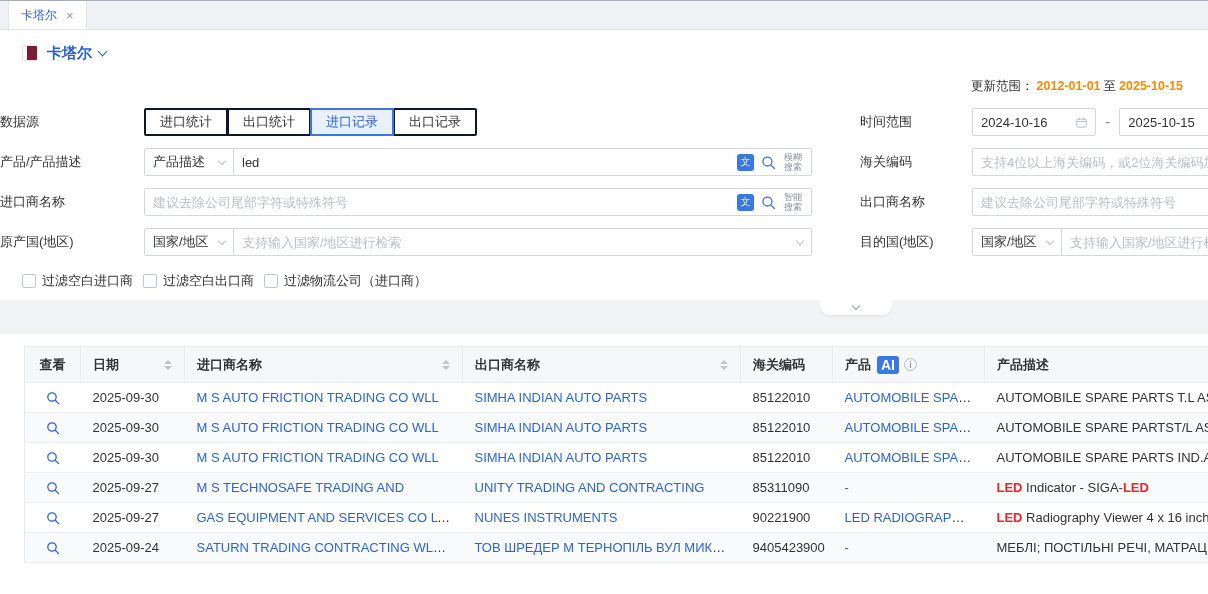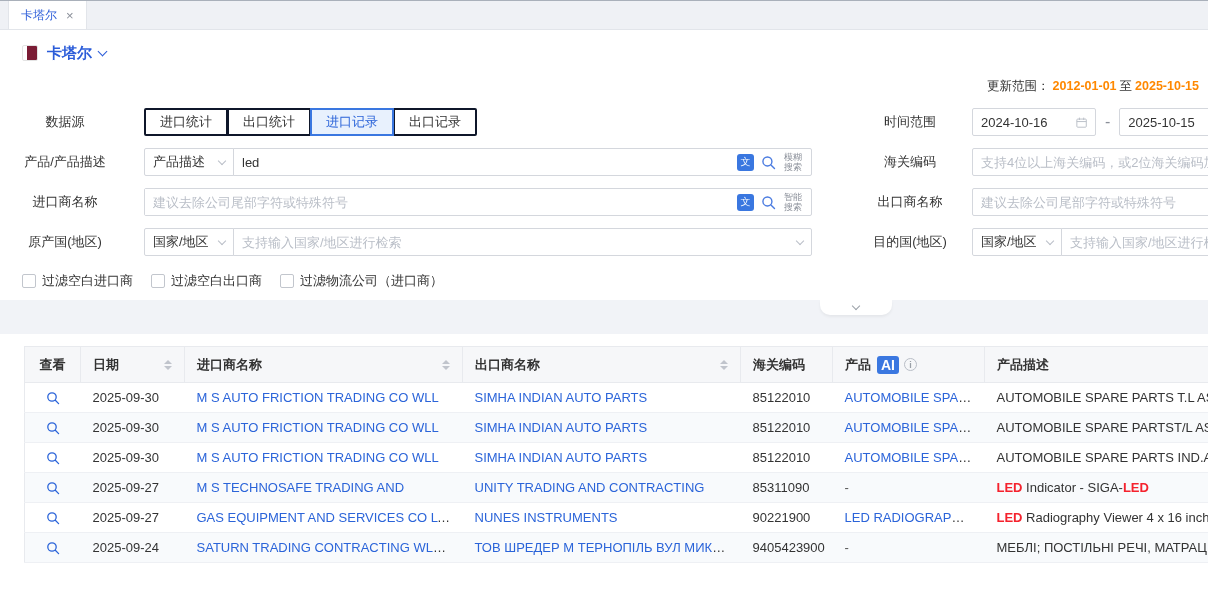--- a/index.html
+++ b/index.html
@@ -13,26 +13,26 @@
 
   
   .page-header { height: 46px; display: flex; align-items: center; padding: 0 22px; background: #fff; }
   .flag { width: 16px; height: 16px; border-radius: 2px; border: 1px solid #e3e3e3; background: linear-gradient(90deg, #fff 0 4px, #7b1c35 4px); display: inline-block; }
   .page-title { color: #2b5cd9; font-weight: 700; font-size: 15px; margin: 0 7px 0 9px; }
   .chev { display: inline-block; width: 7px; height: 7px; border-right: 1.6px solid currentColor; border-bottom: 1.6px solid currentColor; transform: rotate(45deg); }
   .chev-blue { color: #2b5cd9; margin-top: -4px; }
 
   
   .filter-panel { background: #fff; padding-bottom: 10px; }
-  .update-range { text-align: right; padding-right: 6px; font-size: 12.5px; color: #333; height: 20px; line-height: 20px; }
+  .update-range { text-align: right; padding-right: 22px; font-size: 12.5px; color: #333; height: 20px; line-height: 20px; }
   .orange { color: #ff8800; font-weight: 700; margin: 0 3px; }
 
   .form-row { display: flex; align-items: center; margin-top: 12px; }
   .form-left { display: flex; align-items: center; width: 860px; flex: none; }
-  .form-label { width: 144px; padding-right: 14px; text-align: center; font-size: 13px; color: #333; flex: none; white-space: nowrap; }
+  .form-label { width: 144px; padding-right: 14px; text-align: left; font-size: 13px; color: #333; flex: none; white-space: nowrap; }
   .field-area { width: 668px; display: flex; align-items: center; flex: none; }
   .form-right { display: flex; align-items: center; flex: none; }
   .form-right .form-label { width: 112px; padding-right: 12px; }
 
   .seg-btn { height: 28px; padding: 0 14px; font-size: 13px; background: #fff; border: 2px solid #0f172a; color: #333; margin-left: -1px; cursor: pointer; font-family: inherit; }
   .seg-btn:first-child { border-radius: 2px 0 0 2px; margin-left: 0; }
   .seg-btn:last-child { border-radius: 0 2px 2px 0; }
   .seg-btn.active { background: #e8f1fd; border-color: #3a77e0; color: #2b64d9; position: relative; z-index: 1; }
 
   .ipt { height: 28px; border: 1px solid #d4d7dd; border-radius: 2px; font-size: 13px; padding: 0 8px; color: #333; background: #fff; outline: none; font-family: inherit; }
@@ -45,21 +45,21 @@
   .input-wrap.rounded { border-radius: 2px; margin-left: 0; }
   .input-wrap input { border: none; flex: 1; height: 26px; font-size: 13px; padding: 0 8px; outline: none; min-width: 0; color: #333; font-family: inherit; }
   .icon-row { display: flex; align-items: center; gap: 7px; flex: none; }
   .translate-icon { width: 17px; height: 17px; border-radius: 3px; background: #3a77e0; color: #fff; font-size: 10px; display: flex; align-items: center; justify-content: center; cursor: pointer; }
   .stack-label { font-size: 9px; line-height: 1.15; color: #8a8f99; width: 20px; text-align: center; word-break: break-all; }
 
   .date-input { width: 124px; height: 28px; border: 1px solid #d4d7dd; border-radius: 2px; display: flex; align-items: center; padding: 0 8px; gap: 4px; background: #fff; flex: none; }
   .date-input input { border: none; width: 100%; font-size: 13px; outline: none; color: #333; font-family: inherit; min-width: 0; }
   .date-sep { margin: 0 9px; color: #8a8f99; }
 
-  .checkbox-row { display: flex; align-items: center; gap: 18px; padding-left: 22px; margin-top: 16px; }
+  .checkbox-row { display: flex; align-items: center; gap: 10px; padding-left: 22px; margin-top: 16px; }
   .checkbox-item { display: flex; align-items: center; gap: 6px; font-size: 13px; color: #333; cursor: pointer; }
   .cb { width: 14px; height: 14px; border: 1px solid #c2c6cd; border-radius: 2px; background: #fff; flex: none; }
 
   .collapse-band { height: 34px; background: #f1f3f7; position: relative; }
   .collapse-tab { position: absolute; left: 820px; top: 0; width: 72px; height: 15px; background: #fff; border-radius: 0 0 10px 10px; display: flex; align-items: center; justify-content: center; box-shadow: 0 2px 3px rgba(0,0,0,0.05); cursor: pointer; }
   .collapse-tab .chev { color: #9aa0a8; width: 6px; height: 6px; border-width: 1.3px; margin-top: -4px; }
 
   
   .results-panel { background: #fff; padding: 12px 0 0 24px; }
   .summary { font-size: 14px; color: #222; font-weight: 700; margin-bottom: 12px; }

